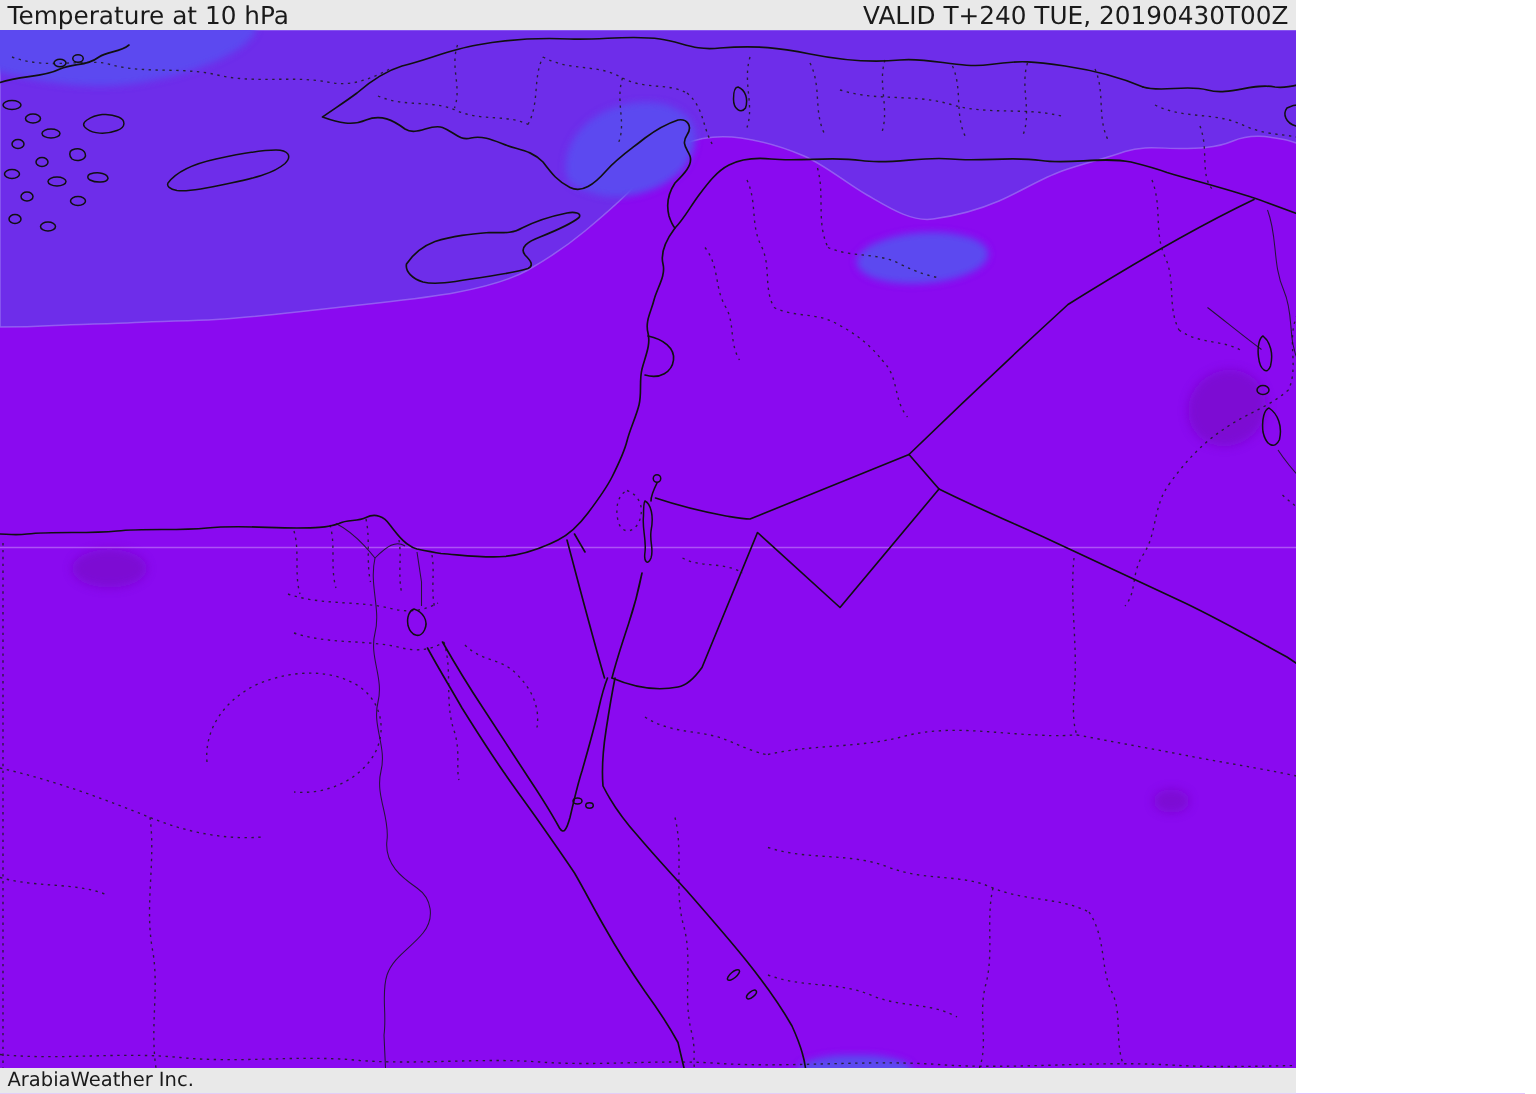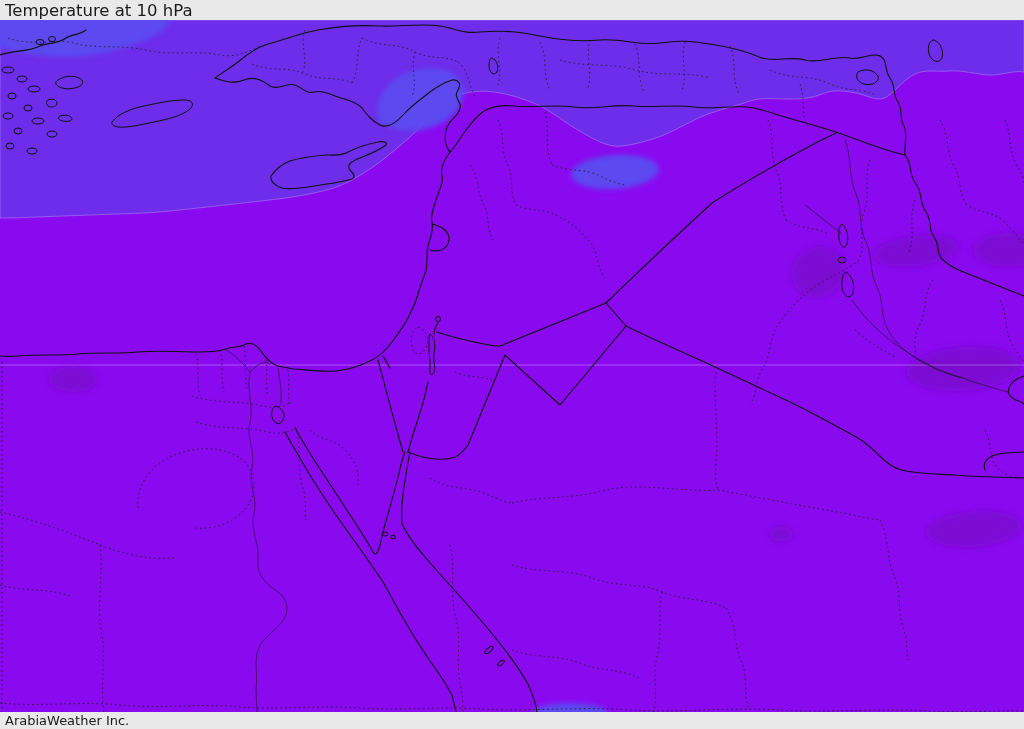--- a/index.html
+++ b/index.html
@@ -1,32 +1,33 @@
 <!DOCTYPE html>
 <html><head>
 <meta charset="utf-8">
 <style>
   html,body{margin:0;padding:0;background:#fff;}
-  #app{width:1024px;height:729px;position:relative;overflow:hidden;
+  #app{width:864px;height:729px;position:relative;overflow:hidden;
        font-family:"DejaVu Sans","Liberation Sans",sans-serif;}
   .bar{background:#e9e9e9;color:#1a1a1a;display:flex;justify-content:space-between;
        align-items:flex-end;box-sizing:border-box;}
   #topbar{height:20px;font-size:16.5px;line-height:19px;padding:0 5px;}
   #botbar{height:17px;font-size:13px;line-height:16px;padding:0 5px;}
   #mapwrap{height:692px;position:relative;}
   svg{display:block;}
   .t{white-space:nowrap;}
 </style>
 </head>
 <body>
 
 <div id="app">
 
   <div id="topbar" class="bar">
     <span class="t">Temperature at 10 hPa</span>
+    <span class="t">VALID T+240 TUE, 20190430T00Z</span>
   </div>
 
   <div id="mapwrap">
   <svg width="1024" height="692" viewBox="0 20 1024 692" xmlns="http://www.w3.org/2000/svg">
     <defs>
       <filter id="soft" x="-40%" y="-40%" width="180%" height="180%">
         <feGaussianBlur stdDeviation="2.4"></feGaussianBlur>
       </filter>
       <filter id="soft2" x="-40%" y="-40%" width="180%" height="180%">
         <feGaussianBlur stdDeviation="3.2"></feGaussianBlur>

